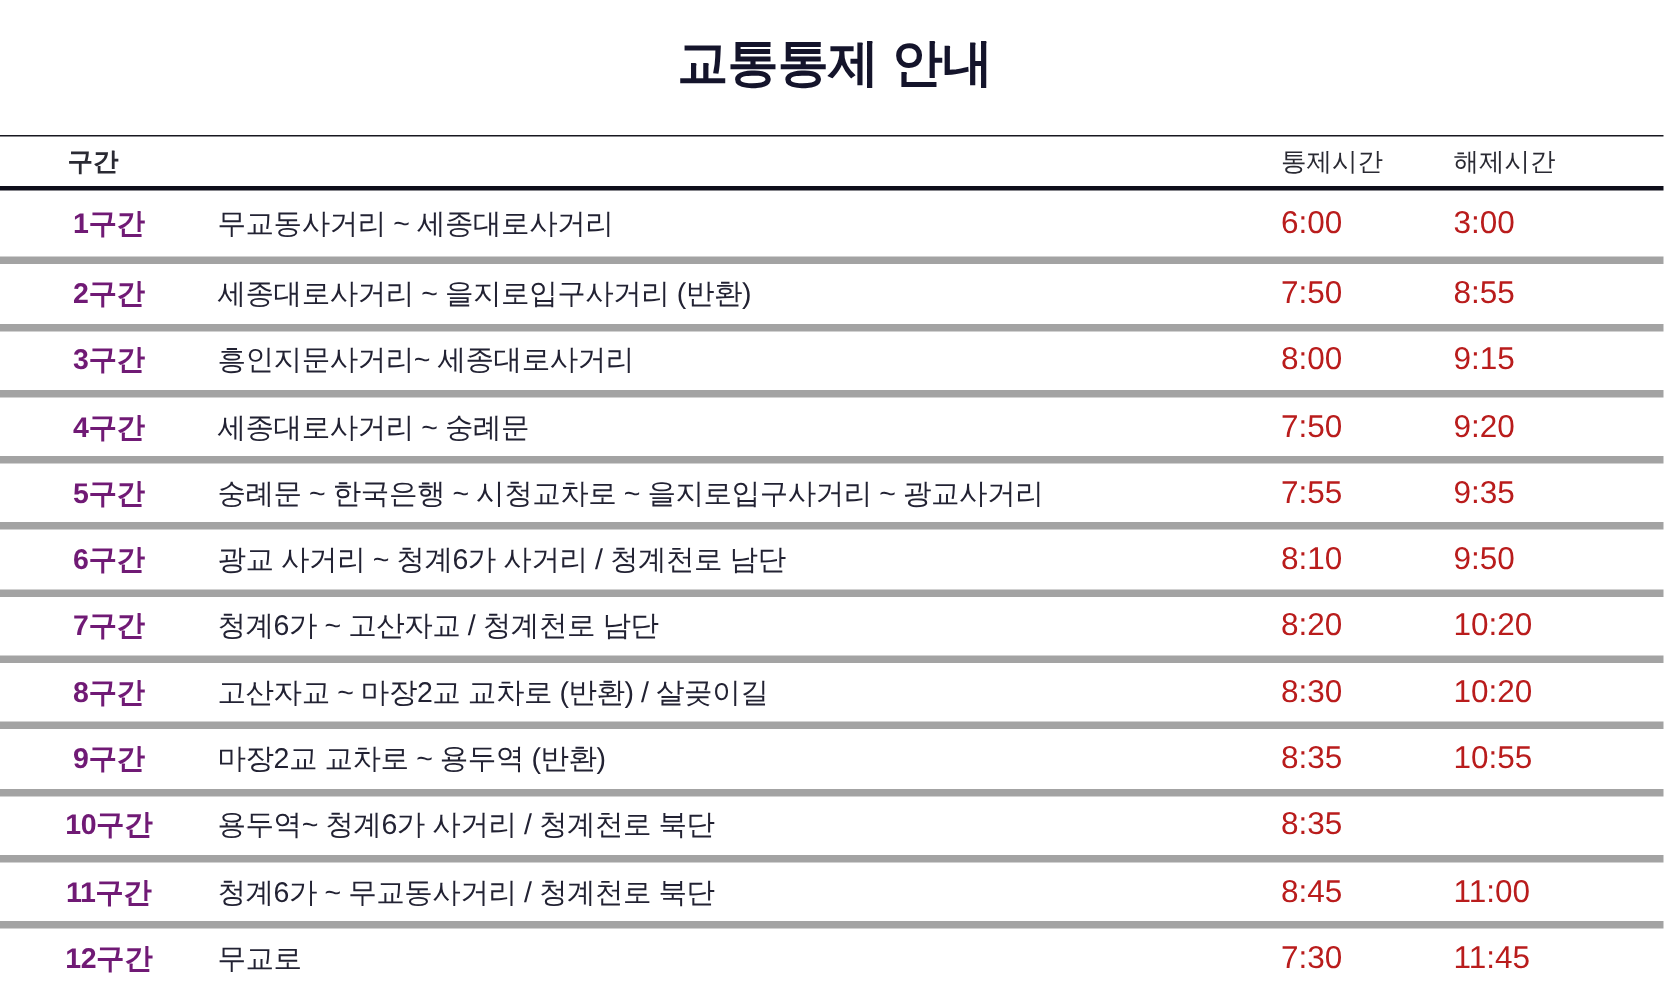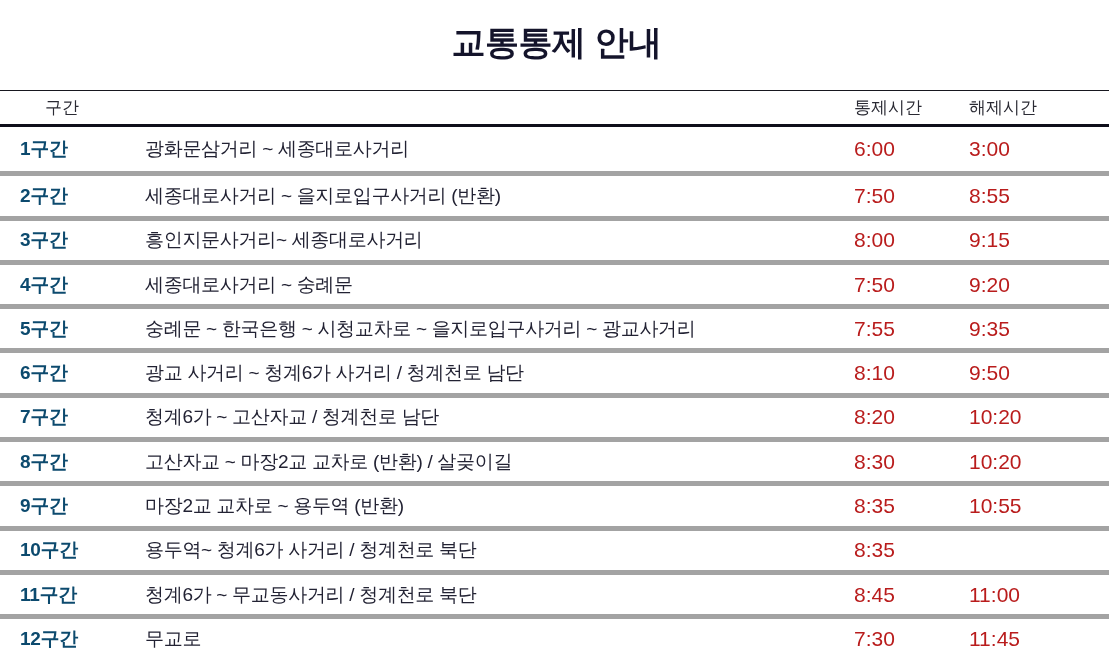--- a/index.html
+++ b/index.html
@@ -28,35 +28,36 @@
     grid-template-columns: 105px 1fr 115px 128px;
     align-items: center;
     height: 37px;
     padding-left: 20px;
     padding-right: 12px;
     border-top: 1px solid #17171f;
     border-bottom: 3px solid #0e0e1a;
     color: #2a2a33;
     font-size: 17px;
   }
-  .thead .h-section { text-align: left; padding-left: 25px; }
+  .thead .h-section { text-align: left; padding-left: 25px; font-weight: bold; }
   .thead .h-time { text-align: left; }
   .row {
     display: grid;
     grid-template-columns: 105px 1fr 115px 128px;
     align-items: center;
     height: 44.3px;
     padding-left: 20px;
     padding-right: 12px;
   }
   .row + .row { border-top: 5px solid #a3a3a3; }
   .cell.sec {
+    text-align: center;
     font-weight: 700;
     font-size: 19px;
-    color: #0c4a6e;
+    color: #701a75;
     letter-spacing: -0.3px;
   }
   .cell.route {
     text-align: left;
     padding-left: 20px;
     font-size: 19px;
     color: #222233;
     letter-spacing: -0.3px;
     white-space: nowrap;
   }
@@ -74,21 +75,21 @@
 
   <div class="thead">
     <div class="h-section">구간</div>
     <div></div>
     <div class="h-time">통제시간</div>
     <div class="h-time">해제시간</div>
   </div>
 
   <div class="row">
     <div class="cell sec">1구간</div>
-    <div class="cell route">광화문삼거리 ~ 세종대로사거리</div>
+    <div class="cell route">무교동사거리 ~ 세종대로사거리</div>
     <div class="cell time">6:00</div>
     <div class="cell time">3:00</div>
   </div>
 
   <div class="row">
     <div class="cell sec">2구간</div>
     <div class="cell route">세종대로사거리 ~ 을지로입구사거리 (반환)</div>
     <div class="cell time">7:50</div>
     <div class="cell time">8:55</div>
   </div>

